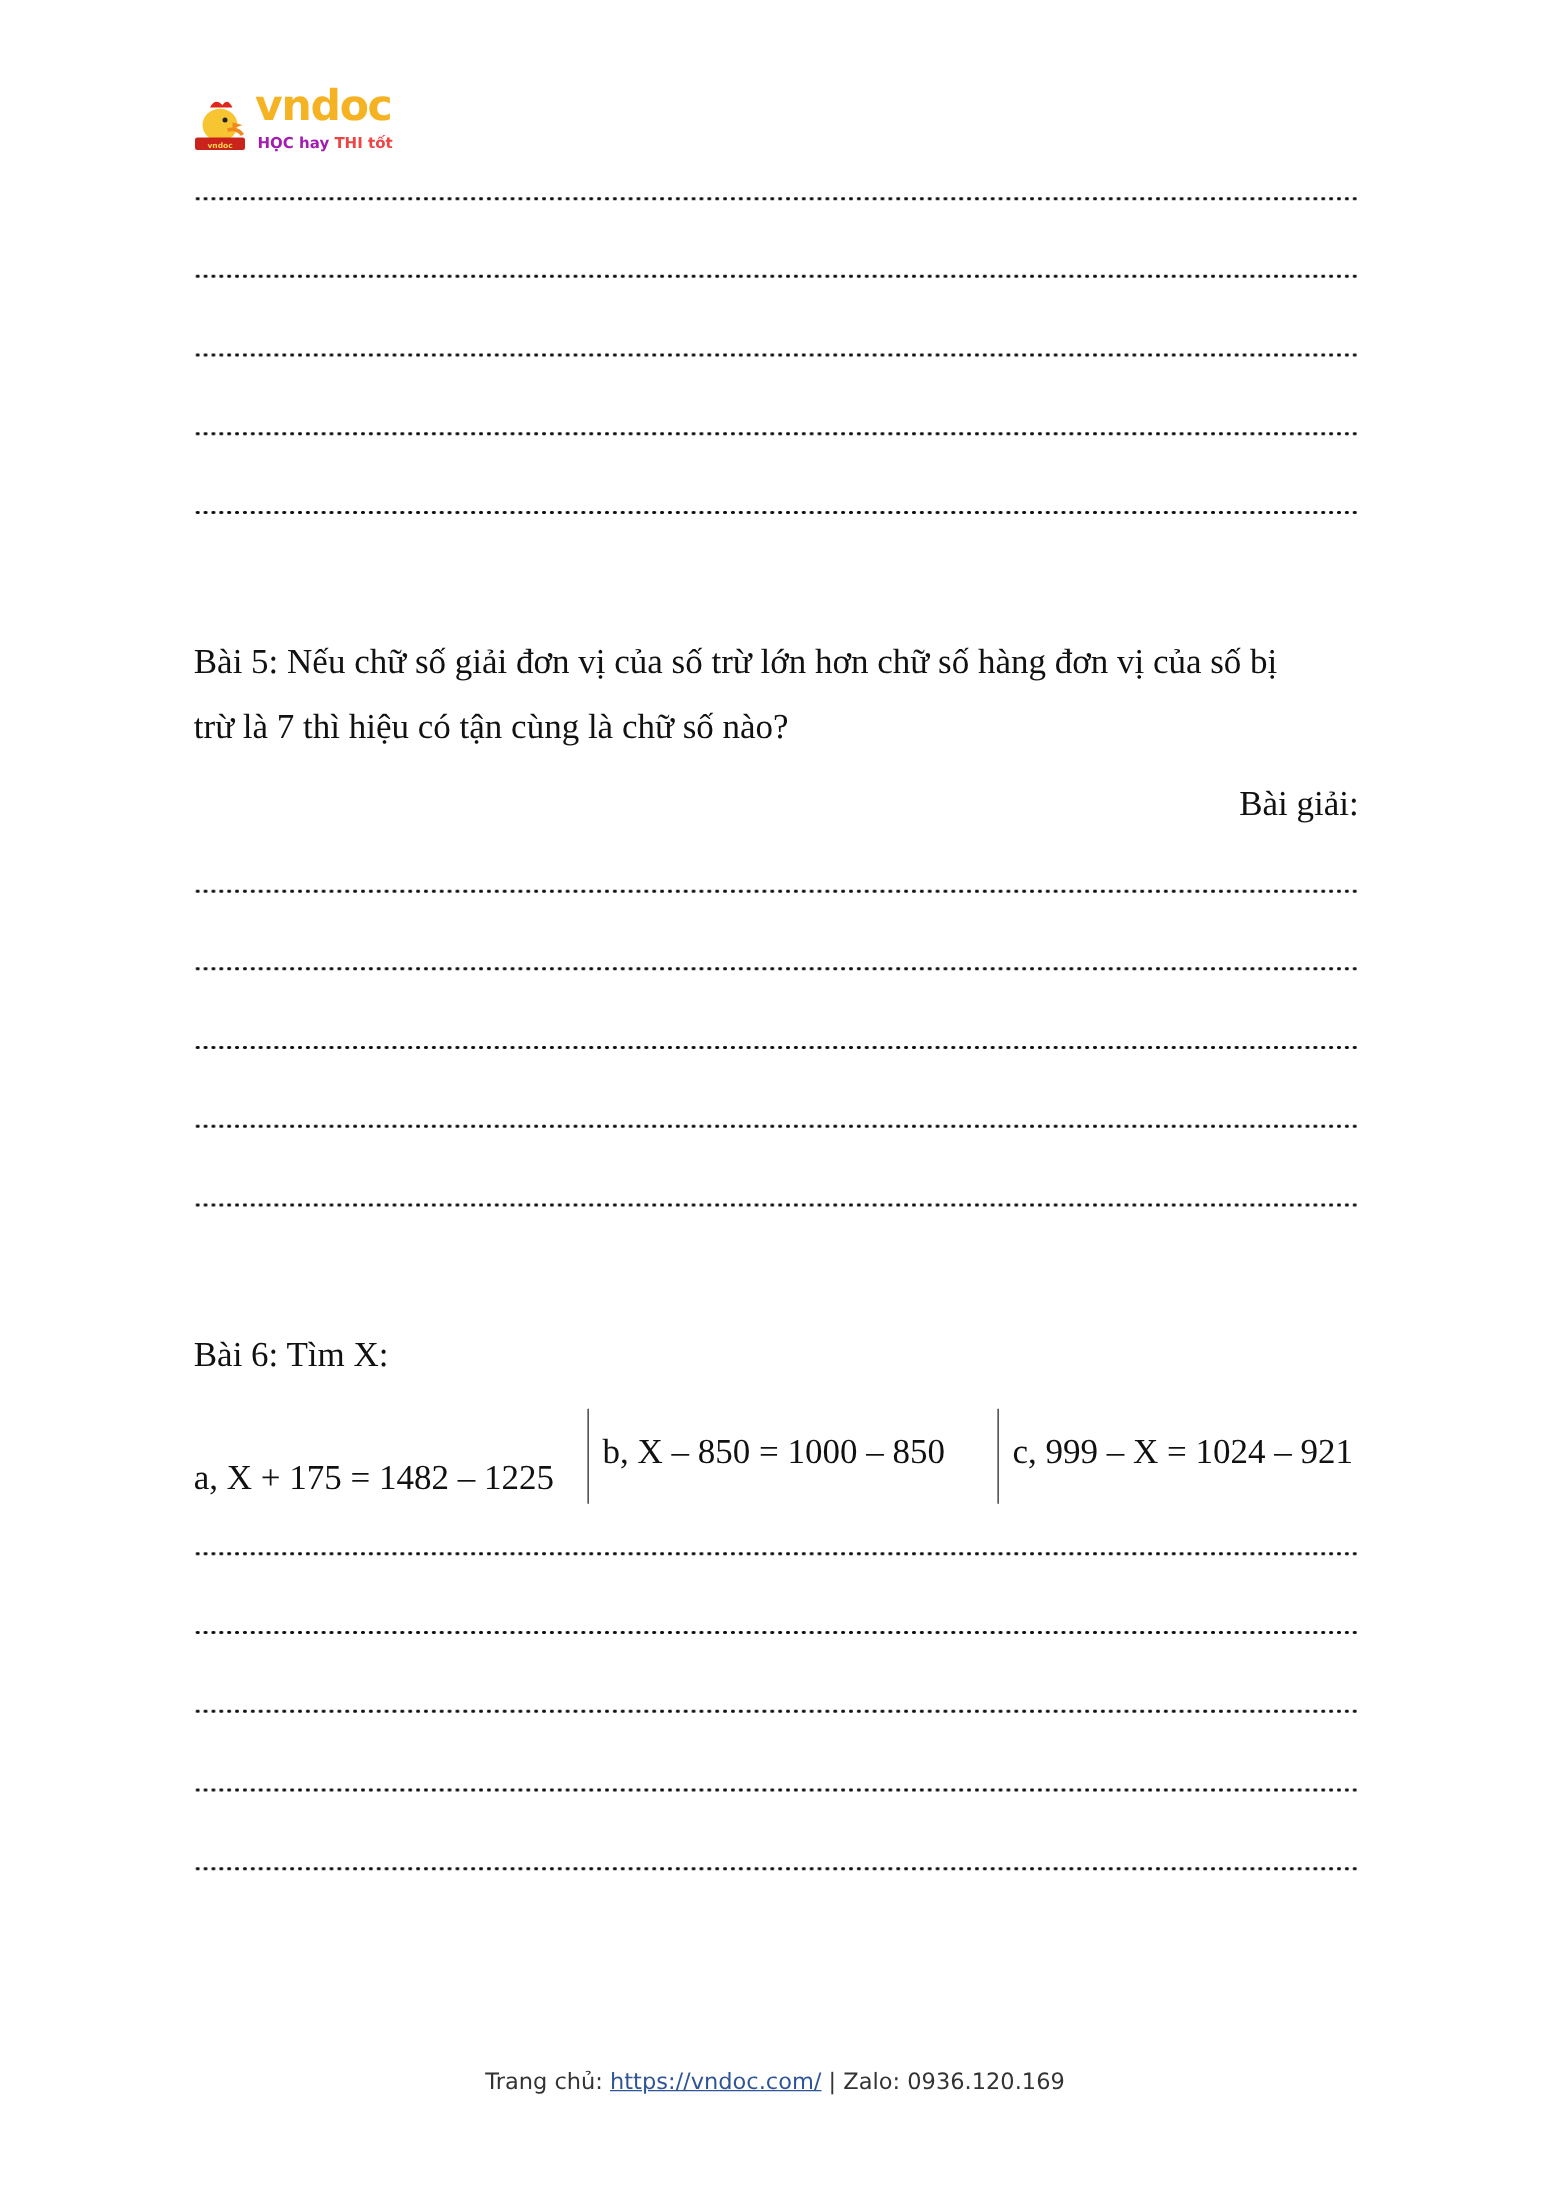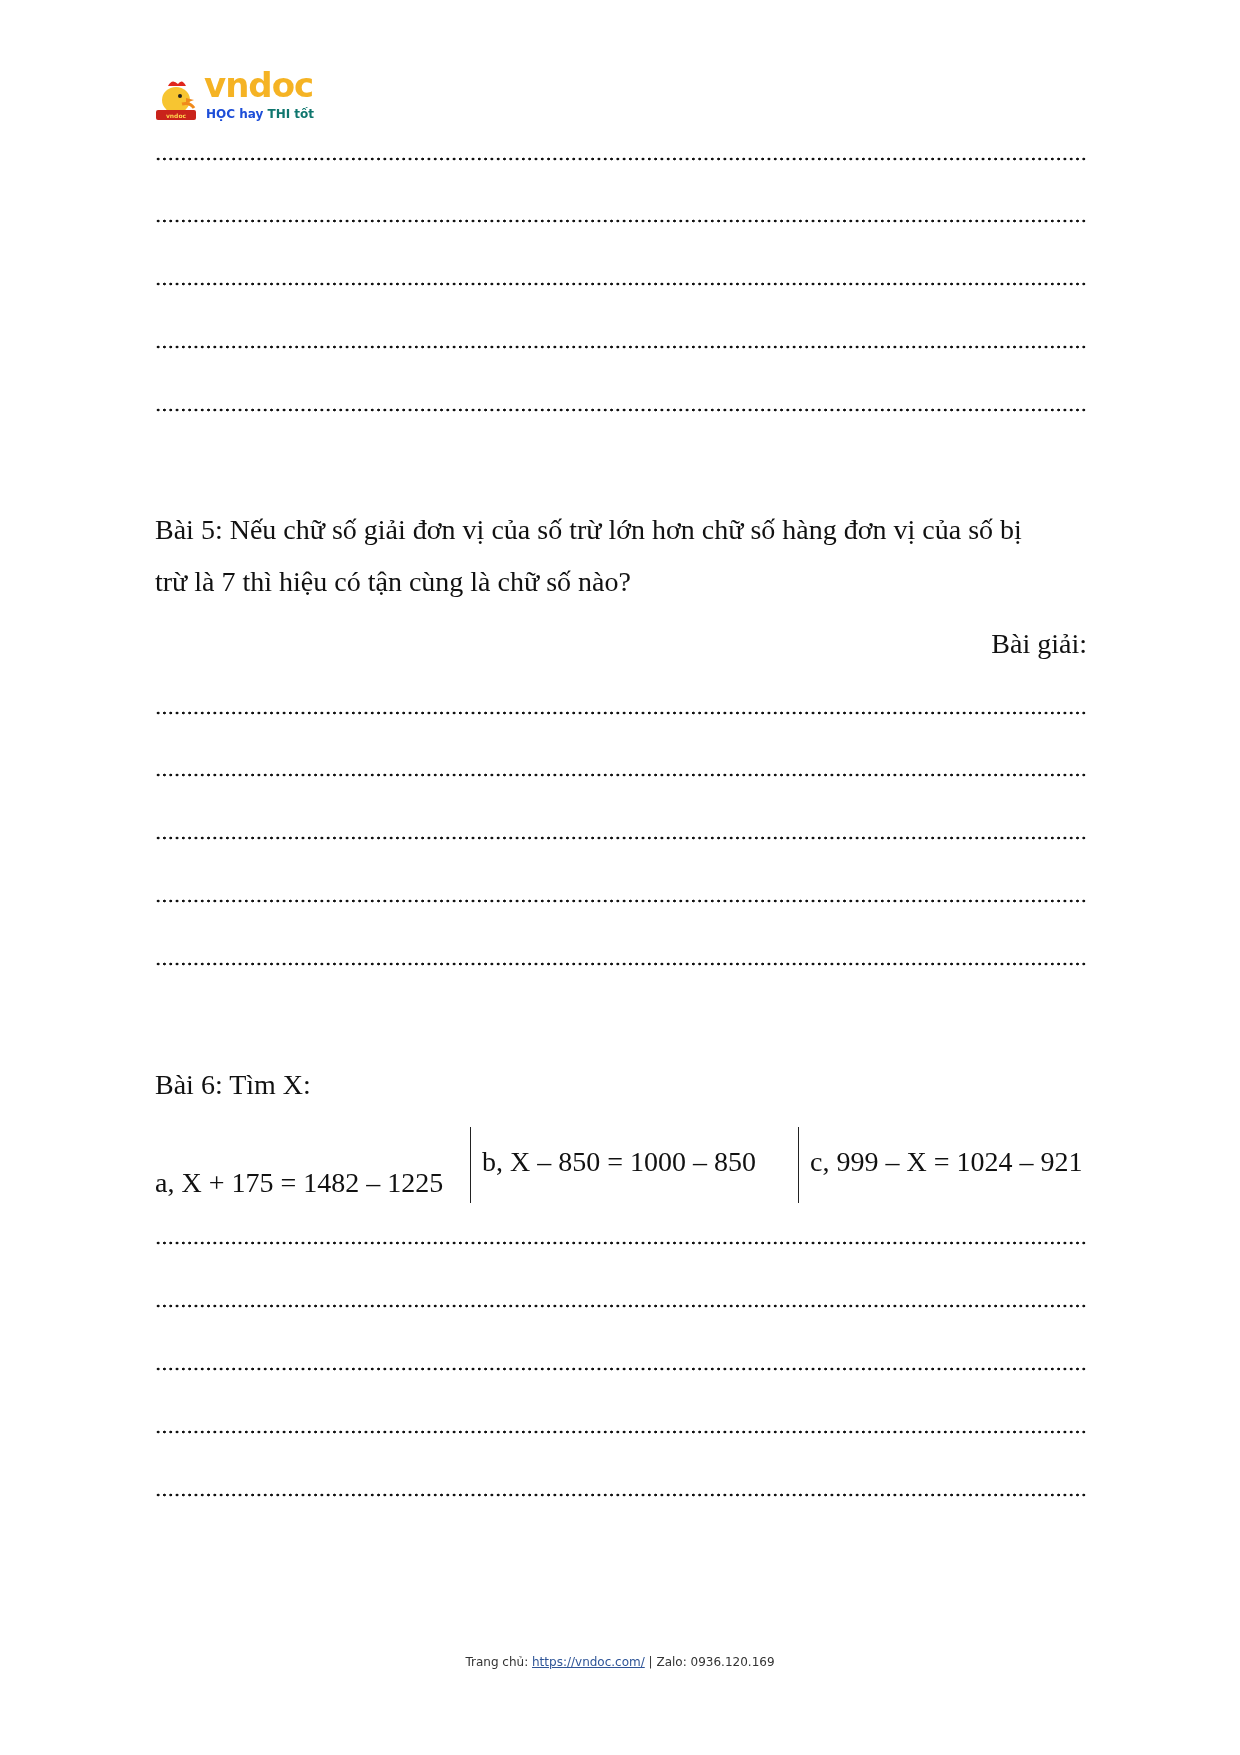--- a/index.html
+++ b/index.html
@@ -48,22 +48,22 @@
     .logo .slogan {
       position: absolute;
       left: 52px;
       top: 34px;
       font-family: "DejaVu Sans", sans-serif;
       font-weight: bold;
       font-size: 12px;
       line-height: 1;
       white-space: nowrap;
     }
-    .logo .slogan .green { color: #1d4ed8; margin-top: 36px; }
-    .logo .slogan .red { color: #0f766e; }
+    .logo .slogan .green { color: #a21caf; margin-top: 36px; }
+    .logo .slogan .red { color: #ef4444; }
 
     
     .dotline {
       position: absolute;
       left: 155px;
       width: 932px;
       height: 4px;
       background-image: radial-gradient(circle, #111 1.3px, transparent 1.6px);
       background-size: 6.3px 4px;
       background-repeat: repeat-x;
@@ -92,21 +92,21 @@
       background: #222;
     }
 
     .footer {
       position: absolute;
       left: 0;
       width: 1240px;
       top: 1655px;
       text-align: center;
       font-family: "DejaVu Sans", sans-serif;
-      font-size: 12px;
+      font-size: 18px;
       color: #333;
     }
     .footer a {
       color: #2f5597;
       text-decoration: underline;
     }
   </style>
 </head>
 <body>
 

